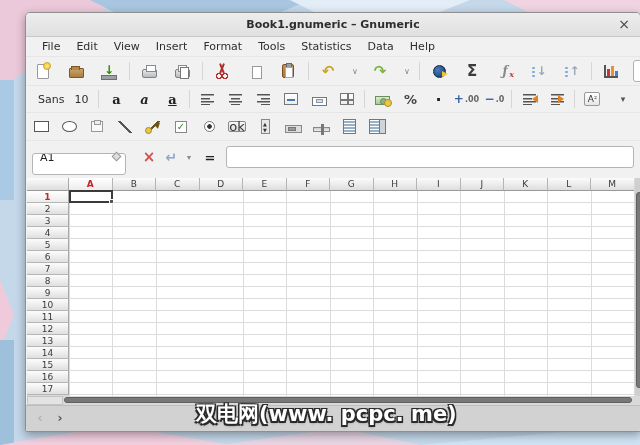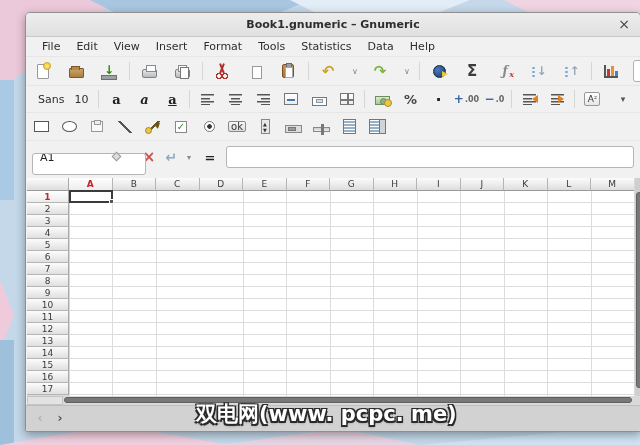--- a/index.html
+++ b/index.html
@@ -152,21 +152,21 @@
     background:linear-gradient(135deg, transparent 45%, #6b5418 45%, #6b5418 55%, transparent 55%); }
   .i-oarrow::before { content:""; position:absolute; right:-2px; top:-2px;
     border:3px solid transparent; border-bottom:6px solid #6b5418; transform:rotate(45deg); }
   .i-oarrow::after { content:""; position:absolute; left:-1px; bottom:-1px; width:5px; height:5px;
     border-radius:50%; background:#e8c84a; border:1px solid #a8861f; }
   .i-ocheck { width:12px; height:12px; border:1px solid #888; background:#fff;
     color:#2e8b22; font-size:10px; font-weight:bold; display:flex; align-items:center; justify-content:center; }
   .i-oradio { width:11px; height:11px; border:1px solid #777; border-radius:50%;
     background:radial-gradient(circle,#333 2px,#fff 2.5px); }
   .i-obutton { min-width:16px; height:11px; border:1px solid #888; border-radius:2px;
-    background:linear-gradient(#f8f8f8,#ddd); font-size:10px; color:#333; }
+    background:linear-gradient(#f8f8f8,#ddd); font-size:13px; color:#333; }
   .i-ospin { width:9px; height:15px; border:1px solid #888; background:#e8e8e8;
     display:flex; flex-direction:column; align-items:center; justify-content:space-between;
     font-size:5px; color:#333; padding:1px 0; }
   .i-ospin::before { content:"▲"; }
   .i-ospin::after { content:"▼"; }
   .i-oscroll { width:17px; height:8px; border:1px solid #888; background:#ddd; margin-top:4px; }
   .i-oscroll::before { content:""; position:absolute; left:2px; top:1px; bottom:1px; width:6px;
     background:#999; border:1px solid #777; }
   .i-oslider { width:17px; height:5px; border:1px solid #888; background:linear-gradient(#ccc,#eee); margin-top:6px; }
   .i-oslider::before { content:""; position:absolute; left:7px; top:-4px; width:3px; height:11px; background:#777; }
@@ -174,21 +174,21 @@
     background:repeating-linear-gradient(#fff 0 1.5px, #9ab0c4 1.5px 3px); }
   .i-ocombo { width:17px; height:15px; border:1px solid #777;
     background:repeating-linear-gradient(#fff 0 1.5px, #9ab0c4 1.5px 3px); }
   .i-ocombo::after { content:""; position:absolute; right:0; top:0; bottom:0; width:5px;
     background:#ccd4dc; border-left:1px solid #777; }
 
   
   #formulabar { position:absolute; left:0; top:128px; right:0; height:32px;
     display:flex; align-items:center; padding:0 6px; }
   #cellref-wrap { position:relative; width:94px; height:22px; }
-  #cellref { width:114px; height:22px; border:1px solid #b5b5b5; border-radius:3px;
+  #cellref { width:94px; height:22px; border:1px solid #b5b5b5; border-radius:3px;
     background:#fff; font:11px "DejaVu Sans",sans-serif; color:#222; padding:0 20px 12px 7px; outline:none; }
   #cellref-icon { position:absolute; right:6px; top:7px; width:7px; height:7px;
     background:#ddd; border:1px solid #999; transform:rotate(45deg); }
   .fxbtn { display:flex; align-items:center; justify-content:center; height:22px; }
   #fx-cancel { width:22px; margin-left:12px; color:#d05050; font-size:15px; font-weight:bold; }
   #fx-enter { width:22px; color:#8fa8c8; font-size:14px; font-weight:bold; }
   #fx-chev { width:14px; color:#888; font-size:8px; }
   #fx-eq { width:20px; color:#222; font-size:13px; font-weight:bold; margin-left:4px; }
   #formula-input { flex:1; height:22px; border:1px solid #b5b5b5; border-radius:3px;
     background:#fff; margin-left:6px; font:11px "DejaVu Sans",sans-serif; padding:0 6px; outline:none; }

